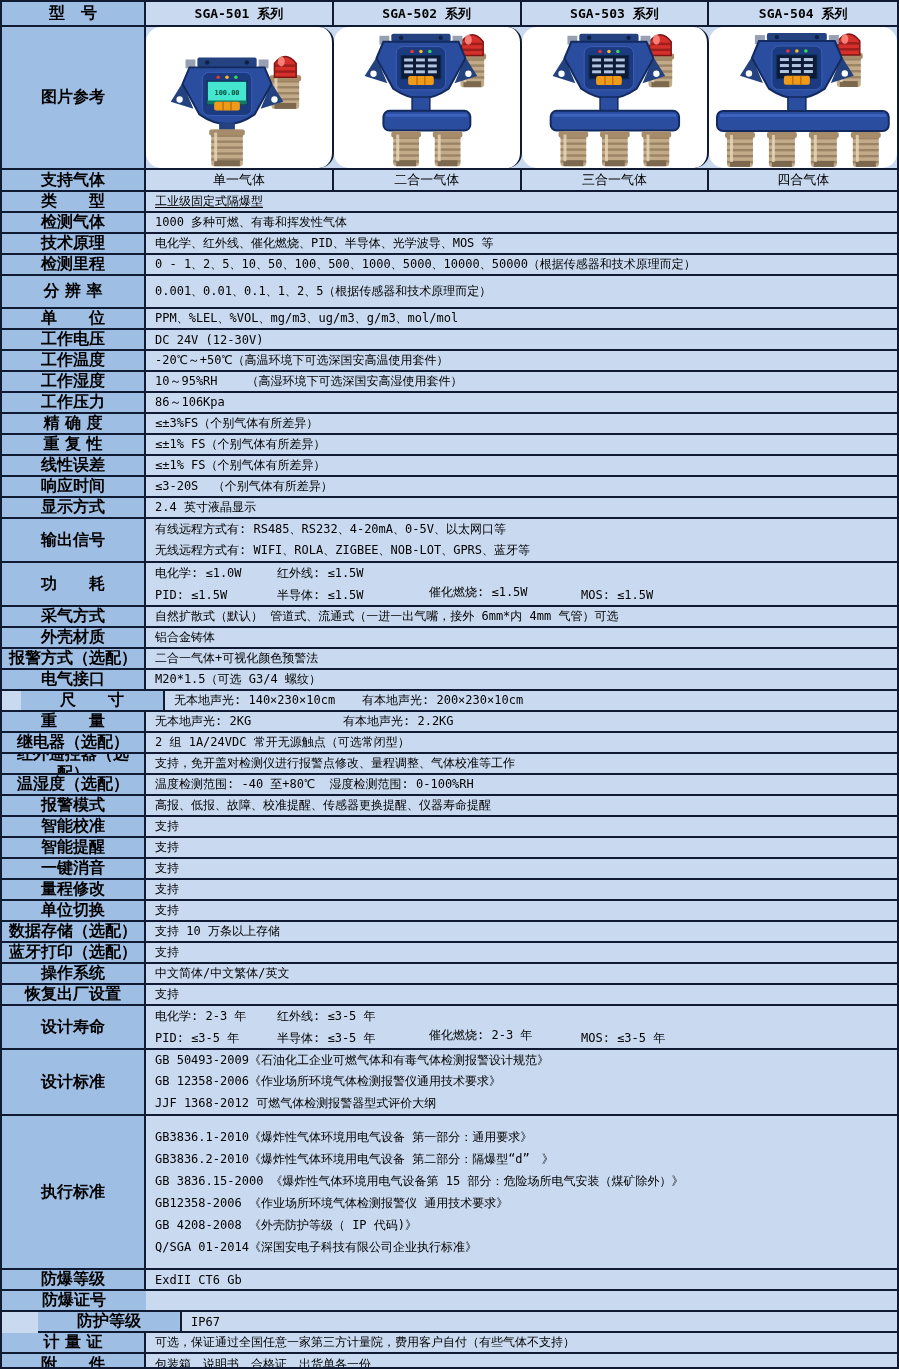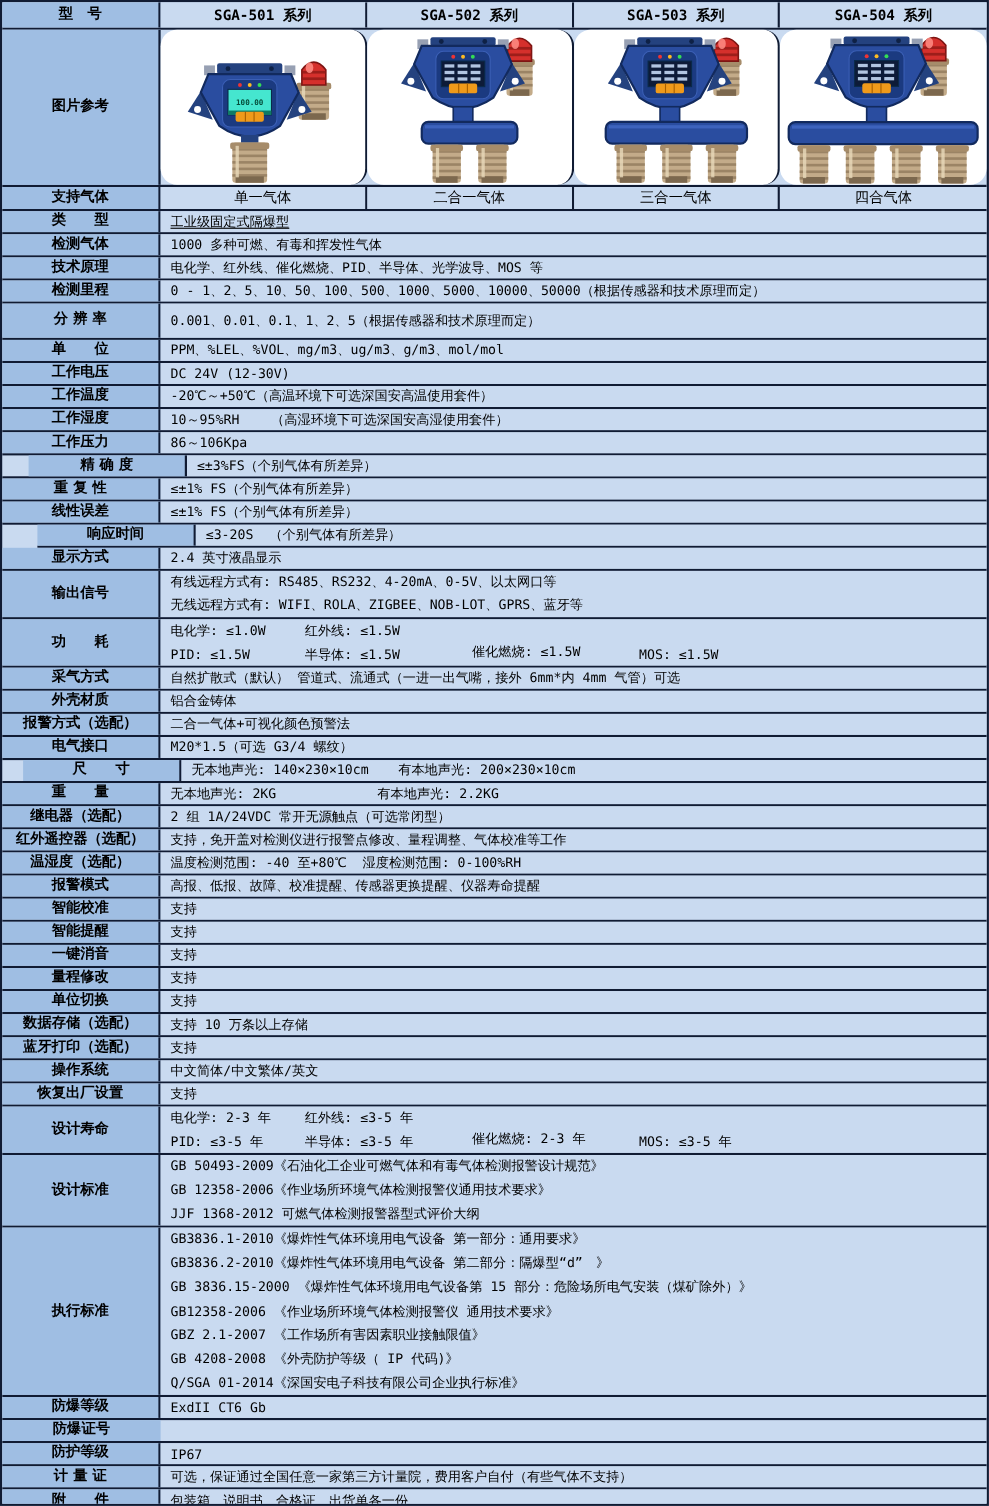--- a/index.html
+++ b/index.html
@@ -12,21 +12,21 @@
   }
   .row{display:grid;border-bottom:2px solid var(--border,#101b33);box-sizing:border-box;}
   .row:last-child{border-bottom:none;}
   .r2{grid-template-columns:144px 1fr;}
   .r5{grid-template-columns:144px 1fr 1fr 1fr 1fr;}
   .cell{border-right:2px solid var(--border,#101b33);box-sizing:border-box;overflow:hidden;min-width:0;}
   .row .cell:last-child{border-right:none;}
   .label{
     background:var(--labelbg,#9fbee3);
     display:flex;align-items:center;justify-content:center;
-    font-weight:bold;font-size:13px;line-height:1.15;text-align:center;padding:0 3px;
+    font-weight:bold;font-size:16px;line-height:1.15;text-align:center;padding:0 3px;
   }
   .content{
     background:var(--contentbg,#c9daf0);
     display:flex;flex-direction:column;justify-content:center;
     padding-left:9px;font-size:12px;
     font-family:"DejaVu Sans Mono","Liberation Mono",monospace;
   }
   .model{
     background:var(--contentbg,#c9daf0);
     display:flex;align-items:center;justify-content:center;
@@ -396,39 +396,39 @@
         <div class="cell content">
           <span class="value">10～95%RH    （高湿环境下可选深国安高湿使用套件）</span>
         </div>
       </div>
       <div class="row r2" style="height: 21px;">
         <div class="cell label">工作压力</div>
         <div class="cell content">
           <span class="value">86～106Kpa</span>
         </div>
       </div>
-      <div class="row r2" style="height: 21px; padding-left: 24px;">
+      <div class="row r2" style="height: 21px;">
         <div class="cell label">精 确 度</div>
         <div class="cell content">
           <span class="value">≤±3%FS（个别气体有所差异）</span>
         </div>
       </div>
       <div class="row r2" style="height: 21px;">
         <div class="cell label">重 复 性</div>
         <div class="cell content">
           <span class="value">≤±1% FS（个别气体有所差异）</span>
         </div>
       </div>
       <div class="row r2" style="height: 21px;">
         <div class="cell label">线性误差</div>
         <div class="cell content">
           <span class="value">≤±1% FS（个别气体有所差异）</span>
         </div>
       </div>
-      <div class="row r2" style="height: 21px; margin-left: 32px;">
+      <div class="row r2" style="height: 21px;">
         <div class="cell label">响应时间</div>
         <div class="cell content">
           <span class="value">≤3-20S  （个别气体有所差异）</span>
         </div>
       </div>
       <div class="row r2" style="height: 21px;">
         <div class="cell label">显示方式</div>
         <div class="cell content">
           <span class="value">2.4 英寸液晶显示</span>
         </div>
@@ -576,35 +576,34 @@
           <div class="line"><span>JJF 1368-2012 可燃气体检测报警器型式评价大纲</span></div>
         </div>
       </div>
       <div class="row r2" style="height: 154px;">
         <div class="cell label">执行标准</div>
         <div class="cell content">
           <div class="line"><span>GB3836.1-2010《爆炸性气体环境用电气设备 第一部分：通用要求》</span></div>
           <div class="line"><span>GB3836.2-2010《爆炸性气体环境用电气设备 第二部分：隔爆型“d”　》</span></div>
           <div class="line"><span>GB 3836.15-2000 《爆炸性气体环境用电气设备第 15 部分：危险场所电气安装（煤矿除外）》</span></div>
           <div class="line"><span>GB12358-2006 《作业场所环境气体检测报警仪 通用技术要求》</span></div>
-          <div class="line"><span>GBZ 2.1-2007 《工作场所有害因素职业接触限值》</span></div>
           <div class="line"><span>GB 4208-2008 《外壳防护等级（ IP 代码)》</span></div>
           <div class="line"><span>Q/SGA 01-2014《深国安电子科技有限公司企业执行标准》</span></div>
         </div>
       </div>
       <div class="row r2" style="height: 21px;">
         <div class="cell label">防爆等级</div>
         <div class="cell content">
           <span class="value">ExdII CT6 Gb</span>
         </div>
       </div>
       <div class="row r2" style="height: 21px;">
         <div class="cell label">防爆证号</div>
       </div>
-      <div class="row r2" style="height: 21px;">
+      <div class="row r2" style="height: 21px; margin-left: 36px;">
         <div class="cell label">防护等级</div>
         <div class="cell content">
           <span class="value">IP67</span>
         </div>
       </div>
       <div class="row r2" style="height: 21px;">
         <div class="cell label">计 量 证</div>
         <div class="cell content">
           <span class="value">可选，保证通过全国任意一家第三方计量院，费用客户自付（有些气体不支持）</span>
         </div>

